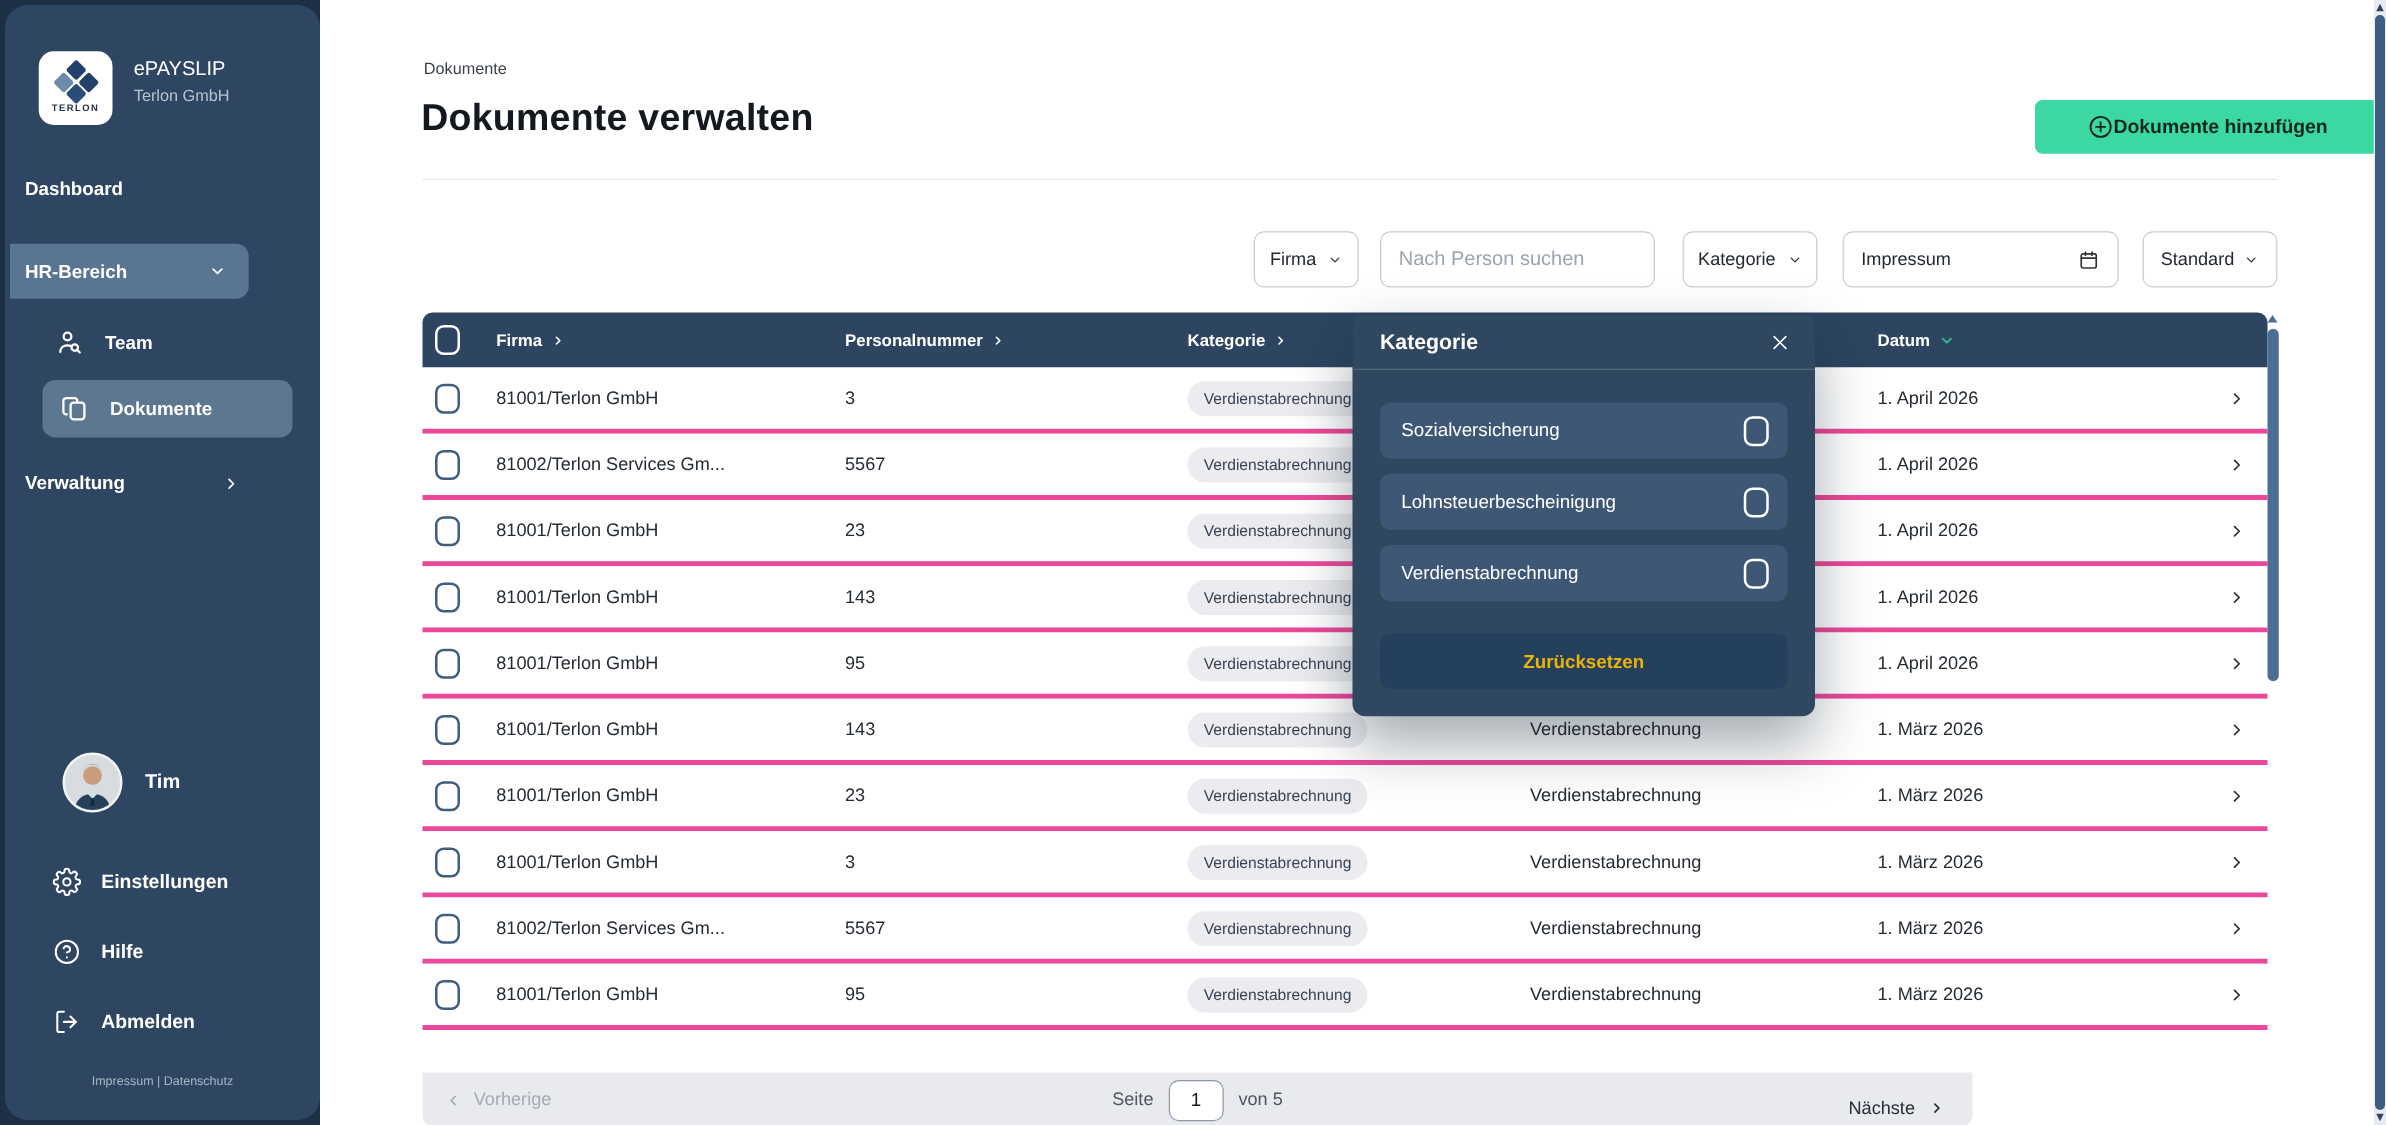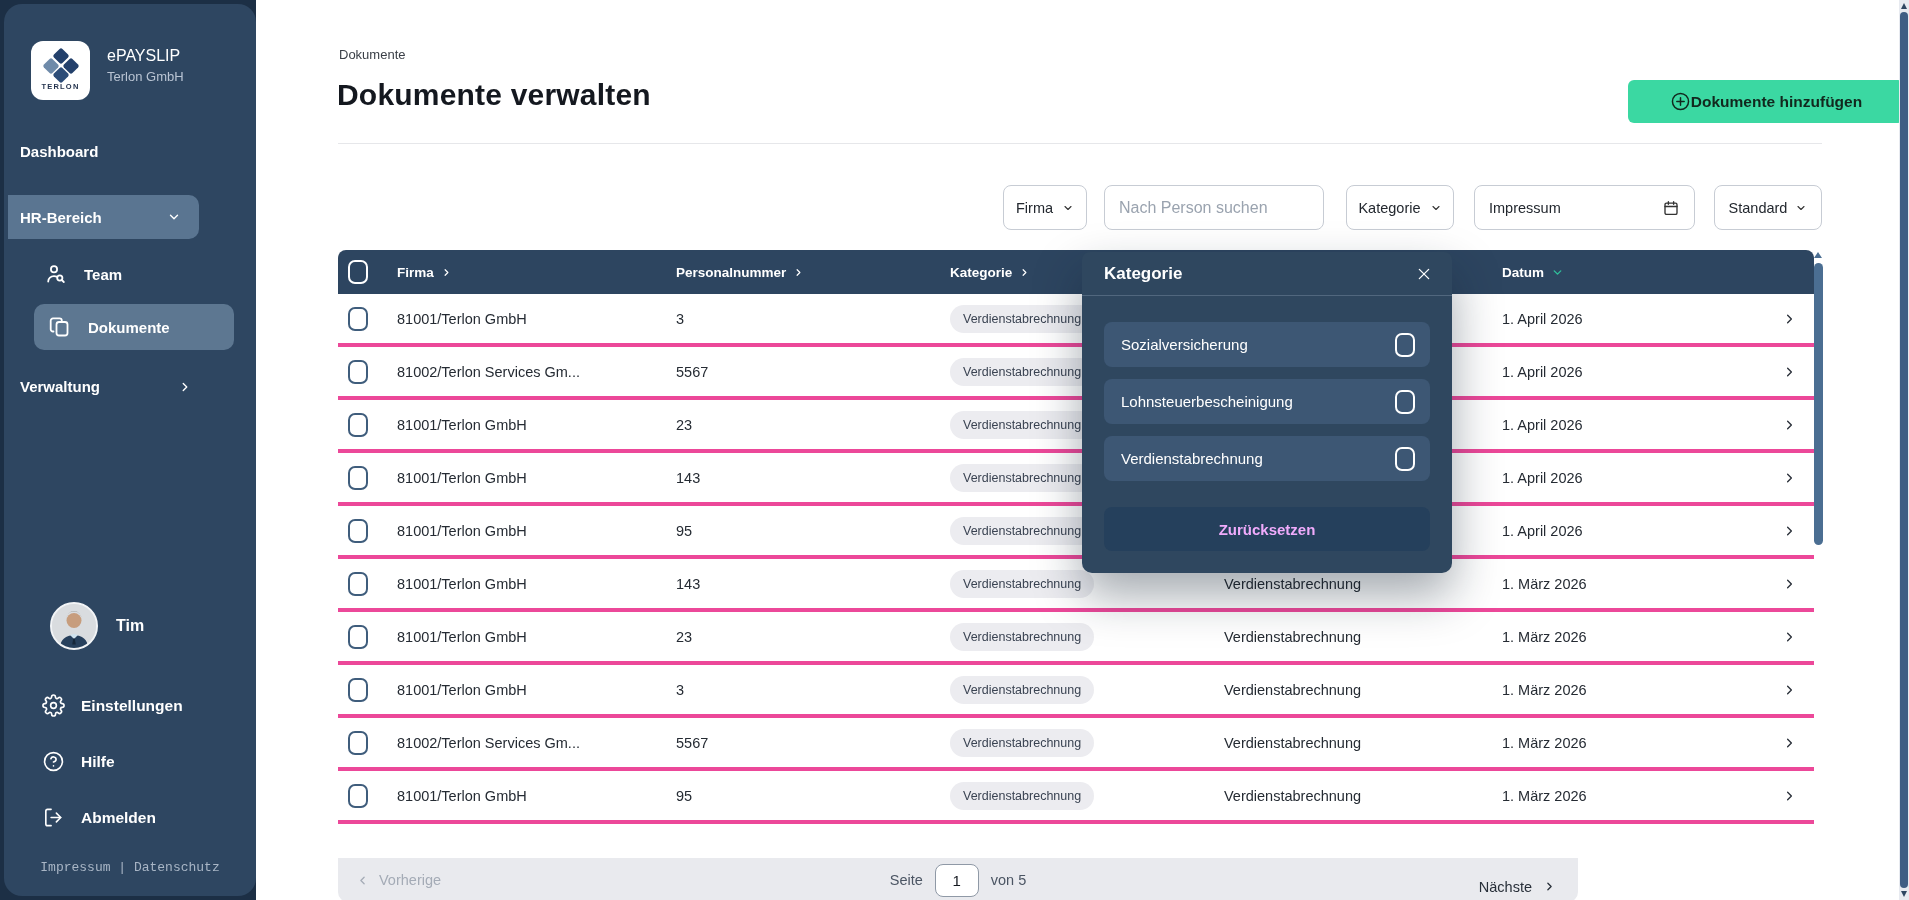--- a/index.html
+++ b/index.html
@@ -33,21 +33,21 @@
   .nav-dokumente { left:30px; top:300px; width:200px; height:46px; background:#5d7791; border-radius:10px;
                    padding-left:14px; }
   .nav-verwaltung { position:absolute; left:16px; top:374px; width:172px; display:flex; align-items:center;
                     justify-content:space-between; font-size:15px; font-weight:700; cursor:pointer; }
   .user-row { position:absolute; left:46px; top:598px; display:flex; align-items:center; gap:18px; cursor:pointer; }
   .avatar { width:48px; height:48px; border-radius:50%; border:2px solid #f2f4f6; overflow:hidden; background:#dfe2e6; }
   .user-name { font-size:16px; font-weight:700; }
   .foot-item { position:absolute; left:38px; display:flex; align-items:center; gap:16px; font-size:15.5px;
                font-weight:700; cursor:pointer; }
   .fi-1 { top:690px; } .fi-2 { top:746px; } .fi-3 { top:802px; }
-  .legal { position:absolute; left:0; right:0; top:856px; text-align:center; font-size:13px; color:#a9b6c6;font-family:Liberation Mono, monospace; }
+  .legal { position:absolute; left:0; right:0; top:856px; text-align:center; font-size:10px; color:#a9b6c6; }
 
   
   .breadcrumb { position:absolute; left:339px; top:47px; font-size:13px; color:#3a3f47; }
   .page-title { position:absolute; left:337px; top:78px; font-size:30px; font-weight:800; color:#14181f; letter-spacing:0.2px; }
   .add-btn { position:absolute; left:1628px; top:80px; width:276px; height:43px; background:#3bd8a2; border:none;
              border-radius:6px; display:flex; align-items:center; justify-content:center; 
              font-family:inherit; font-size:15.5px; font-weight:700; color:#12281e; cursor:pointer; }
   .header-divider { position:absolute; left:338px; top:143px; width:1484px; height:1px; background:#e6e7ea; }
 
   
@@ -98,21 +98,21 @@
              border-radius:8px 8px 10px 10px; box-shadow:0 22px 48px rgba(12,28,46,0.38); color:#fff; z-index:40; }
   .pop-head { height:44px; display:flex; align-items:center; justify-content:space-between; padding:0 20px 0 22px;
               border-bottom:1px solid #51677e; }
   .pop-title { font-size:17px; font-weight:700; }
   .pop-close { cursor:pointer; display:flex; }
   .pop-options { padding:26px 22px 0 22px; display:flex; flex-direction:column; gap:12px; }
   .pop-option { height:45px; background:#3d5774; border-radius:8px; display:flex; align-items:center;
                 justify-content:space-between; padding:0 15px 0 17px; font-size:15px; cursor:pointer; }
   .pop-option .cb { border-color:#fff; }
   .pop-reset { margin:26px 22px 0 22px; height:44px; background:#25405c; border:none; border-radius:8px;
-               font-family:inherit; font-size:15px; font-weight:700; color:#f0abfc; cursor:pointer; width:326px; }
+               font-family:inherit; font-size:15px; font-weight:700; color:#eab308; cursor:pointer; width:326px; }
 
   
   .win-scroll { position:absolute; right:0; top:0; width:10px; height:900px; background:#e7eaf0; }
   .win-scroll .thumb { position:absolute; left:1px; top:12px; width:8px; height:876px; background:#3f5e84; border-radius:4px; cursor:grab; }
   .win-scroll .a { position:absolute; left:1.5px; width:0; height:0; border-left:3.5px solid transparent; border-right:3.5px solid transparent; }
   .win-scroll .a-up { top:3px; border-bottom:6px solid #2e4661; }
   .win-scroll .a-dn { bottom:3px; border-top:6px solid #2e4661; }
 
   svg { display:block; }
 </style>

